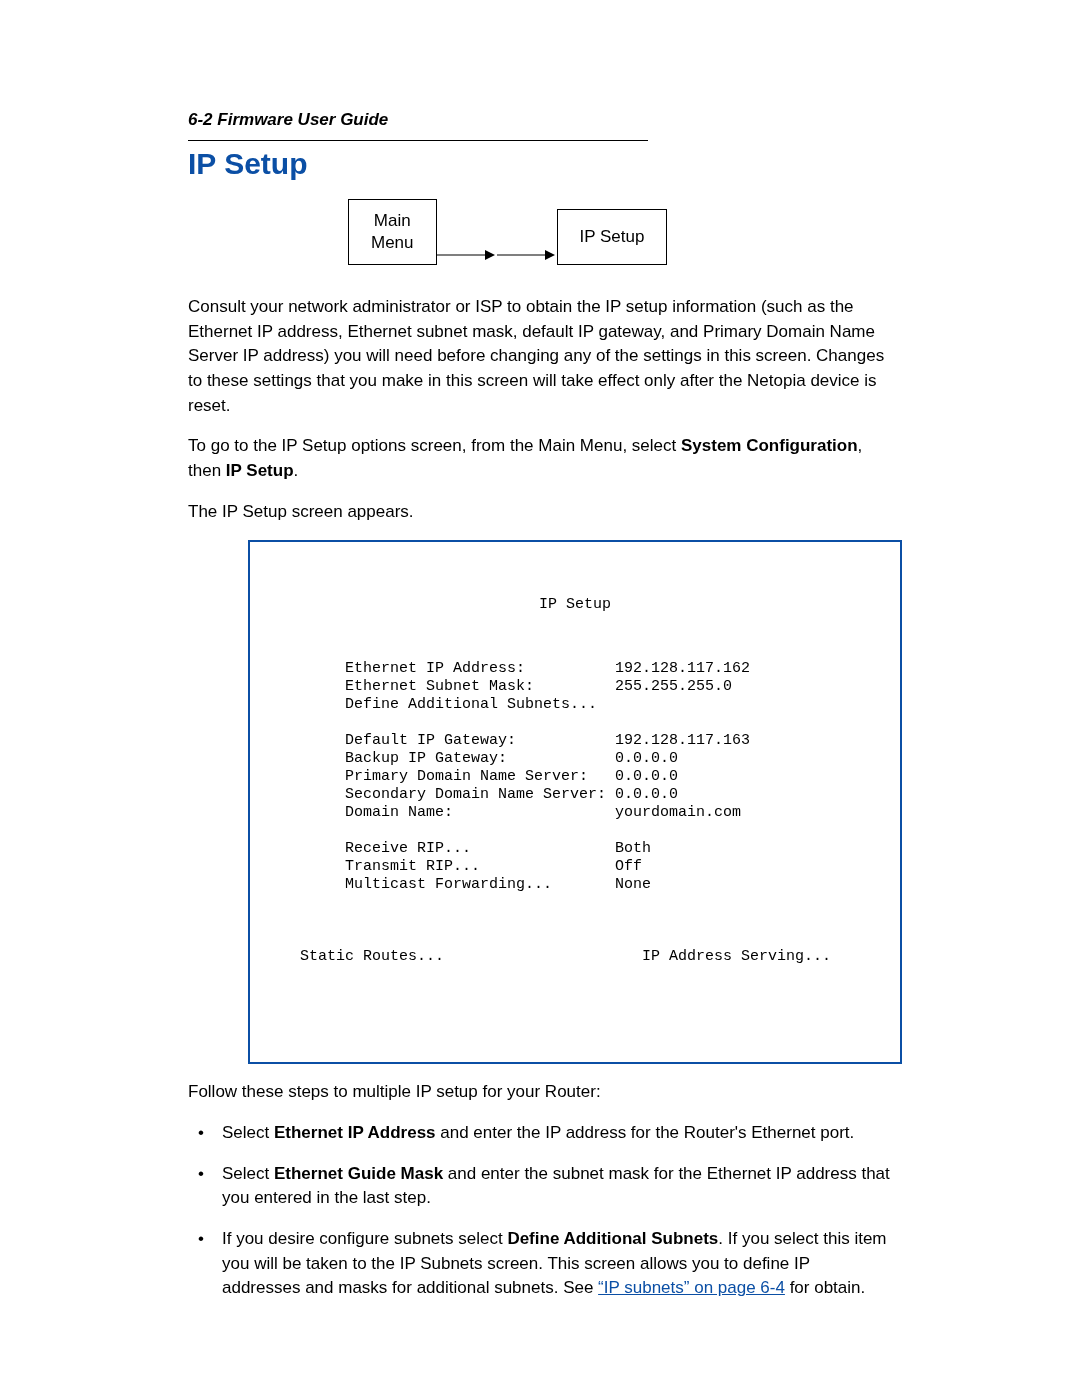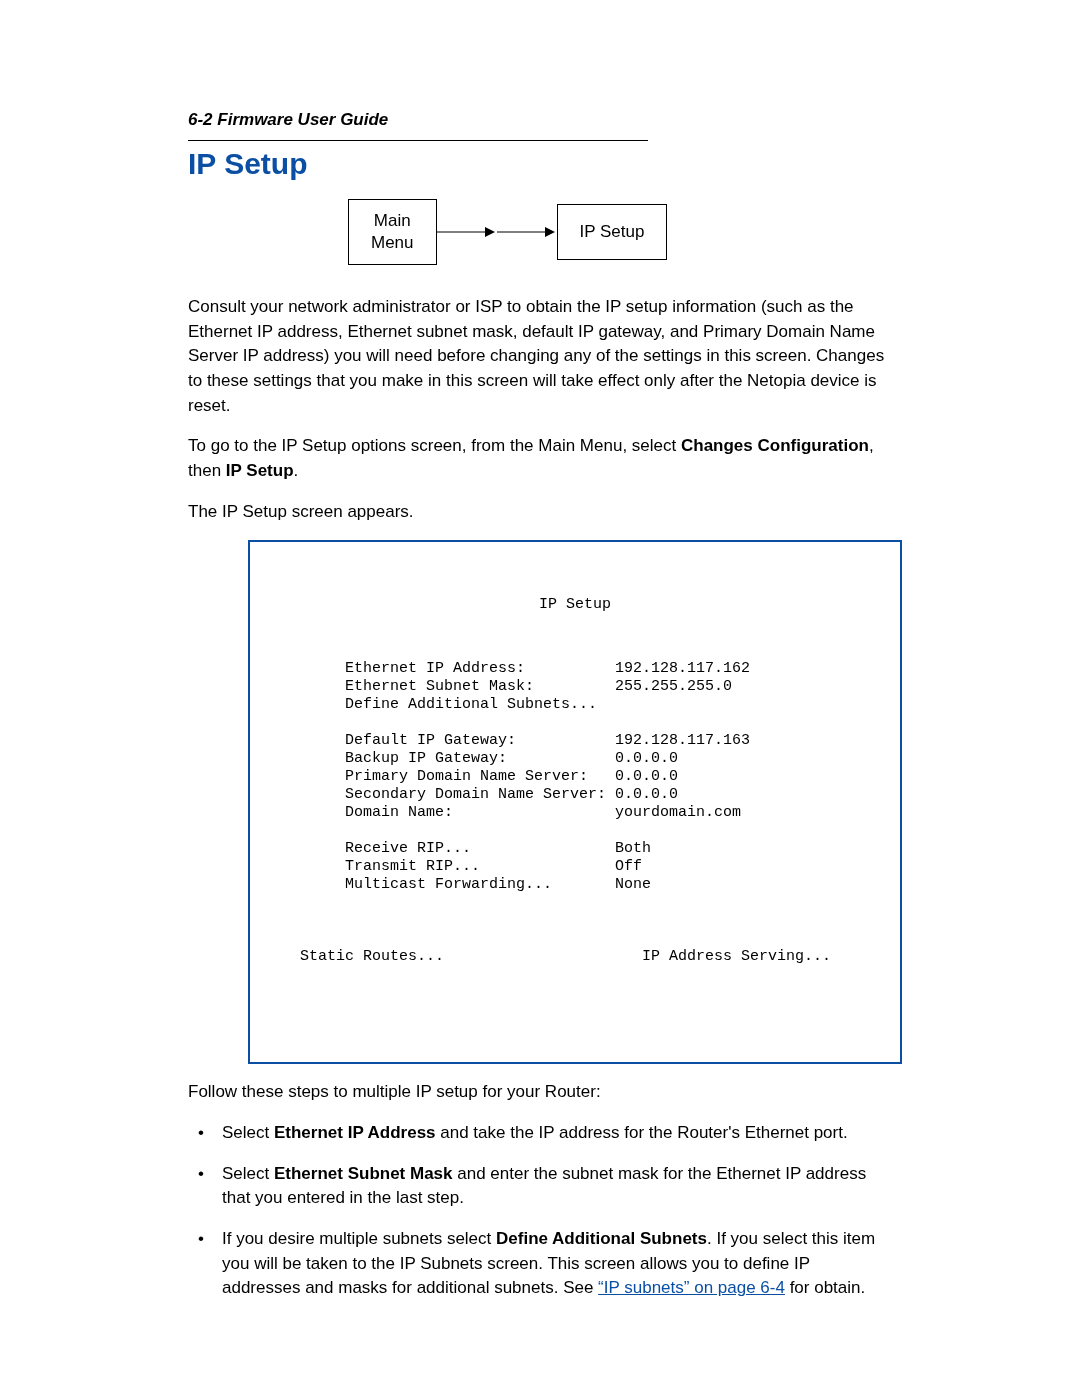--- a/index.html
+++ b/index.html
@@ -30,21 +30,21 @@
     width: 460px;
   }
   h1.section-title {
     color: #0b4fa5;
     font-weight: bold;
     font-size: 30px;
     margin: 6px 0 18px 0;
   }
   .nav-diagram {
     display: flex;
-    align-items: center;
+    align-items: flex-end;
     justify-content: flex-start;
     margin: 0 0 30px 160px;
     font-family: Arial, Helvetica, sans-serif;
     font-size: 17px;
   }
   .nav-box {
     border: 1.2px solid #000;
     padding: 10px 22px;
     text-align: center;
     line-height: 1.3;
@@ -127,21 +127,21 @@
       <polygon points="48,5 58,10 48,15" fill="#000"></polygon>
     </svg>
     <div class="nav-box" style="padding:16px 22px;">
       <span>IP Setup</span>
     </div>
   </div>
 
   <p class="body">Consult your network administrator or ISP to obtain the IP setup information (such as the Ethernet IP address, Ethernet subnet mask, default IP gateway, and Primary Domain Name Server IP address) you will need before changing any of the settings in this screen. Changes to these settings that you make in this screen will take effect only after the Netopia device is reset.</p>
 
   <p class="body">
-    <span>To go to the IP Setup options screen, from the Main Menu, select </span><span class="b">Changes Configuration</span><span>, then </span><span class="b">IP Setup</span><span>.</span>
+    <span>To go to the IP Setup options screen, from the Main Menu, select </span><span class="b">System Configuration</span><span>, then </span><span class="b">IP Setup</span><span>.</span>
   </p>
 
   <p class="body">The IP Setup screen appears.</p>
 
   <div class="terminal">
     <div class="terminal-title">IP Setup</div>
     <div class="terminal-inner" id="terminal-body">     Ethernet IP Address:          192.128.117.162
      Ethernet Subnet Mask:         255.255.255.0
      Define Additional Subnets...  
 
@@ -157,23 +157,23 @@
 
 
 
 Static Routes...                      IP Address Serving...</div>
   </div>
 
   <p class="body">Follow these steps to multiple IP setup for your Router:</p>
 
   <ul class="steps">
     <li>
-      <span>Select </span><span class="b">Ethernet IP Address</span><span> and take the IP address for the Router's Ethernet port.</span>
+      <span>Select </span><span class="b">Ethernet IP Address</span><span> and enter the IP address for the Router's Ethernet port.</span>
     </li>
     <li>
-      <span>Select </span><span class="b">Ethernet Subnet Mask</span><span> and enter the subnet mask for the Ethernet IP address that you entered in the last step.</span>
+      <span>Select </span><span class="b">Ethernet Guide Mask</span><span> and enter the subnet mask for the Ethernet IP address that you entered in the last step.</span>
     </li>
     <li>
-      <span>If you desire multiple subnets select </span><span class="b">Define Additional Subnets</span><span>. If you select this item you will be taken to the IP Subnets screen. This screen allows you to define IP addresses and masks for additional subnets. See </span><a href="#" class="xref">“IP subnets” on page 6-4</a><span> for obtain.</span>
+      <span>If you desire configure subnets select </span><span class="b">Define Additional Subnets</span><span>. If you select this item you will be taken to the IP Subnets screen. This screen allows you to define IP addresses and masks for additional subnets. See </span><a href="#" class="xref">“IP subnets” on page 6-4</a><span> for obtain.</span>
     </li>
   </ul>
 
 </div>
 
 </body></html>

